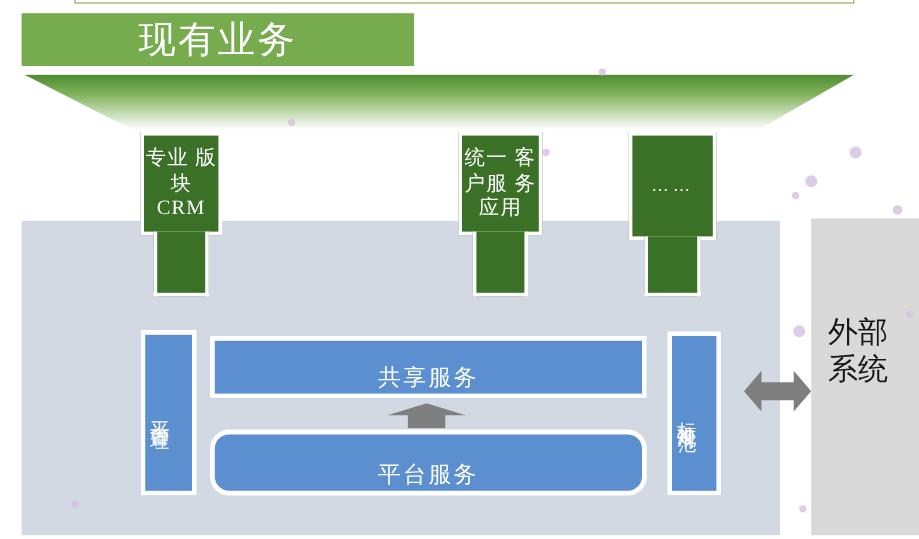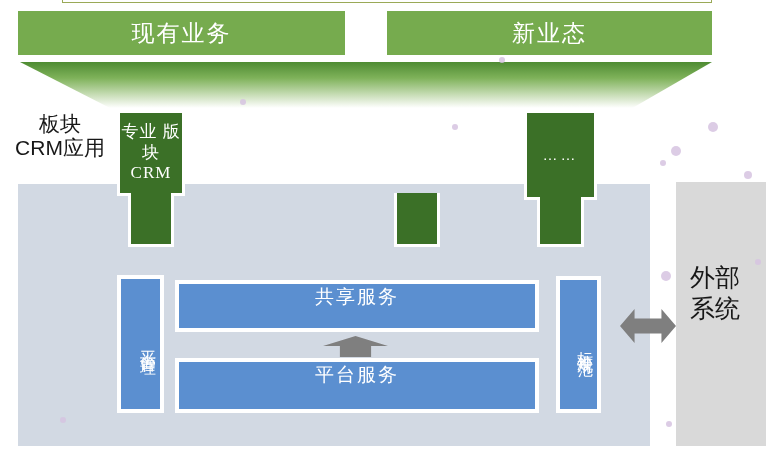--- a/index.html
+++ b/index.html
@@ -16,21 +16,21 @@
     position:absolute;left:62px;top:-10px;width:650px;height:13px;
     border:1px solid #9aa957;background:#ffffff;box-sizing:border-box;
   }
 
   
   .biz-bar{
     position:absolute;background:#76ab4e;
     display:flex;align-items:center;justify-content:center;
     color:#ffffff;letter-spacing:2px;
   }
-  .biz-bar span{font-size:23px;}
+  .biz-bar span{font-size:31px;}
   #biz-existing{left:18px;top:11px;width:327px;height:44px;}
   #biz-new{left:387px;top:11px;width:325px;height:44px;}
 
   
   .funnel{
     position:absolute;left:20px;top:62px;width:692px;height:46px;
     background:linear-gradient(to bottom,#4e8b32 0%,#7fb25a 35%,#c9deb8 72%,#ffffff 100%);
     -webkit-clip-path:polygon(0 0,100% 0,88.5% 100%,13% 100%);
     clip-path:polygon(0 0,100% 0,88.5% 100%,13% 100%);
   }
@@ -62,29 +62,29 @@
     position:absolute;background:#3b7027;
     border-left:3px solid #ffffff;border-right:3px solid #ffffff;
     border-bottom:3px solid #ffffff;box-sizing:border-box;
   }
   .app .head .dots{font-size:15px;letter-spacing:3px;}
 
   
   .blue{
     position:absolute;background:#5b8fd0;
     border:4px solid #ffffff;box-sizing:border-box;
-    display:flex;align-items:flex-start;justify-content:center;
+    display:flex;align-items:flex-end;justify-content:center;
     color:#ffffff;
   }
   .blue.h{font-size:19px;letter-spacing:2px;}
   .blue.v{font-size:16px;line-height:1.45;writing-mode:vertical-rl;text-orientation:upright;letter-spacing:3px;}
 
   #blk-platform-mgmt{left:117px;top:275px;width:47px;height:138px;}
   #blk-shared{left:175px;top:280px;width:364px;height:52px;}
-  #blk-platform-svc{left:175px;top:358px;width:364px;height:55px;}
+  #blk-platform-svc{left:175px;top:358px;width:364px;height:55px;border-radius:16px;}
   #blk-standard{left:556px;top:276px;width:45px;height:137px;}
 
   
   .up-arrow{
     position:absolute;left:323px;top:336px;width:65px;height:21px;
     background:#7f7f7f;
     -webkit-clip-path:polygon(50% 0,100% 48%,74% 48%,74% 100%,26% 100%,26% 48%,0 48%);
     clip-path:polygon(50% 0,100% 48%,74% 48%,74% 100%,26% 100%,26% 48%,0 48%);
   }
 
@@ -112,41 +112,39 @@
 </head>
 <body>
 
 <div id="stage">
 
   <div class="top-strip"></div>
 
   <div class="biz-bar" id="biz-existing">
     <span>现有业务</span>
   </div>
-  <div class="biz-bar" id="biz-new">
-    <span>新业态</span>
-  </div>
 
   <div class="funnel"></div>
 
-  <div class="side-label" id="label-bankuai">板块
-CRM应用</div>
 
   <div class="panel-main"></div>
 
 
   <div class="app" style="left:117px;top:110px;width:68px;height:137px;">
     <div class="head" style="width:68px;height:86px;font-family:Liberation Serif, serif;">专业
 版块
 CRM</div>
     <div class="stem" style="left:11px;top:83px;width:46px;height:54px;"></div>
   </div>
 
 
   <div class="app" style="left:382px;top:110px;width:70px;height:137px;">
+    <div class="head" style="width:70px;height:86px;">统一
+客户服
+务应用</div>
     <div class="stem" style="left:12px;top:83px;width:46px;height:54px;"></div>
   </div>
 
   <div class="app" style="left:524px;top:110px;width:73px;height:137px;">
     <div class="head" style="width:73px;height:90px;">
       <span class="dots">……</span>
     </div>
     <div class="stem" style="left:13px;top:87px;width:47px;height:50px;"></div>
   </div>
 

